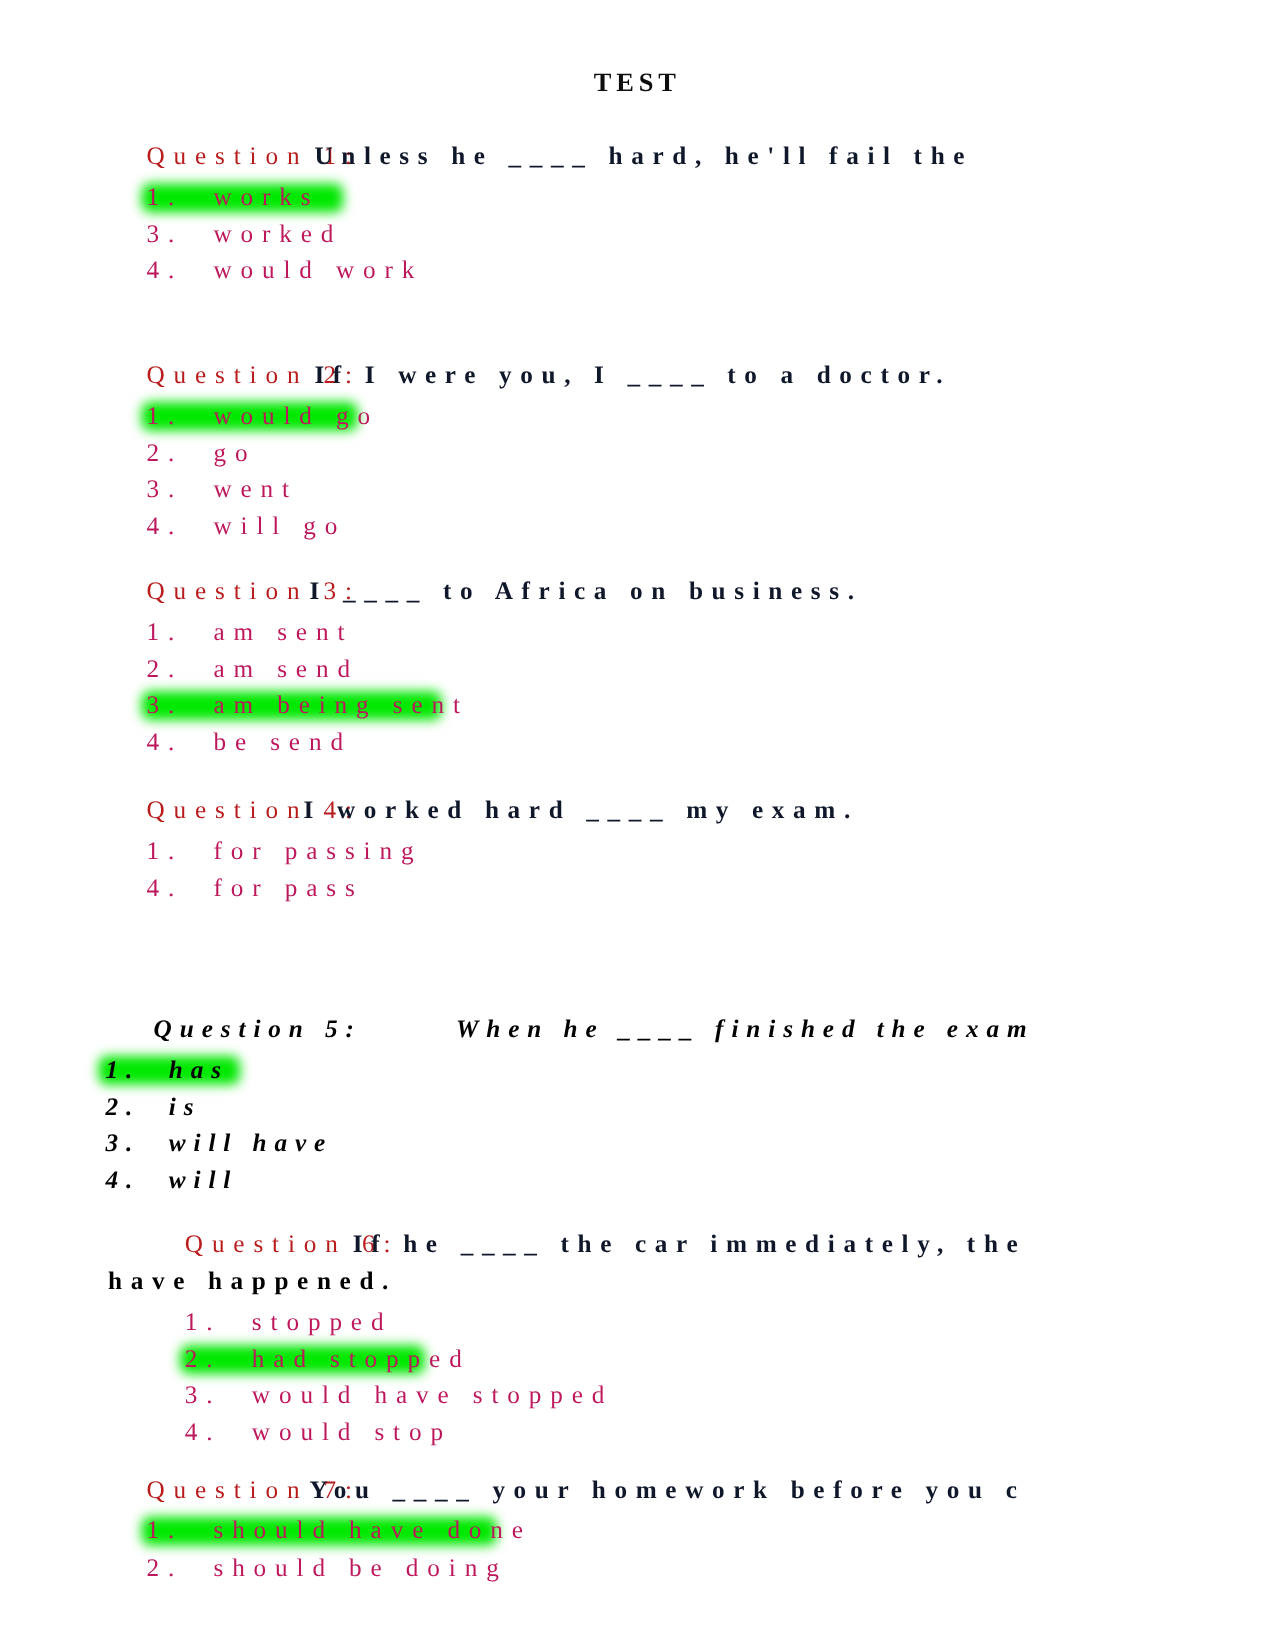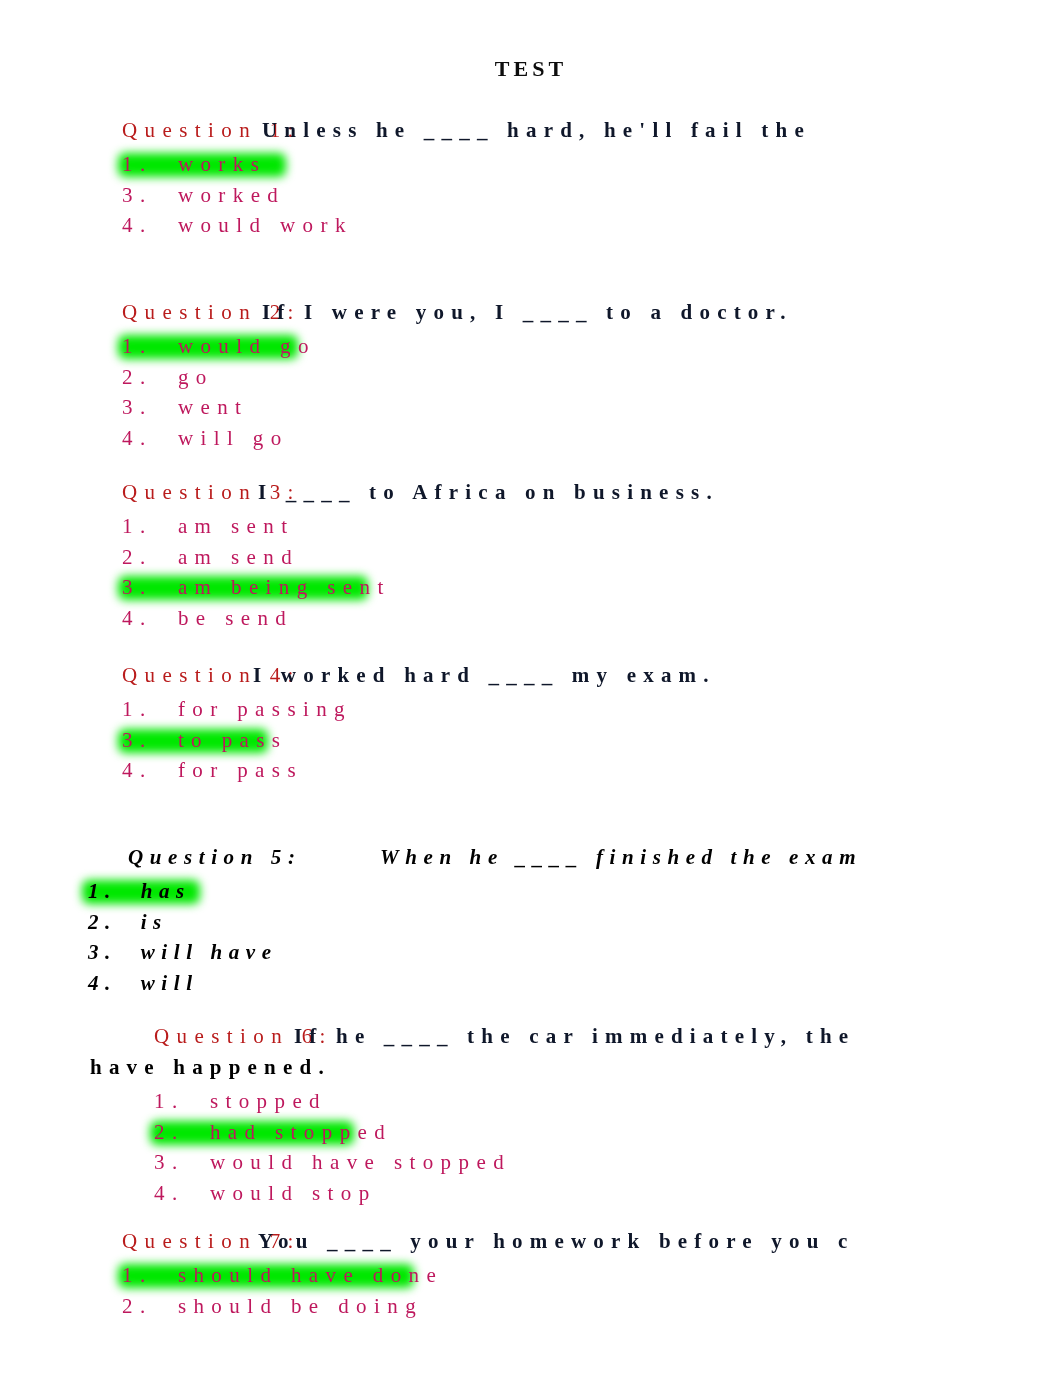--- a/index.html
+++ b/index.html
@@ -169,24 +169,20 @@
     </div>
   </div>
 
   <div class="qblock" style="top:663px;">
     <div class="qhead">
       <span class="qlabel">Question 4:</span>
       <span class="qtext" style="left:253px;">I worked hard ____ my exam.</span>
     </div>
     <div class="opts">
       <div class="opt"><span class="num">1.</span>&nbsp;&nbsp;<span class="txt">for passing</span></div>
-      <div class="optwrap">
-        <span class="hl" style="left:-4px;top:4px;width:150px;height:24px;background:#00e800;"></span>
-        <div class="opt"><span class="num">3.</span>&nbsp;&nbsp;<span class="txt">to pass</span></div>
-      </div>
       <div class="opt"><span class="num">4.</span>&nbsp;&nbsp;<span class="txt">for pass</span></div>
     </div>
   </div>
 
   <div class="qblock italicq" style="top:845px;">
     <div class="qhead">
       <span class="qlabel" style="left:128px;letter-spacing:6.6px;">Question 5:</span>
       <span class="qtext" style="left:380px;letter-spacing:6.6px;">When he ____ finished the exam</span>
     </div>
     <div class="opts" style="padding-left:88px;">

